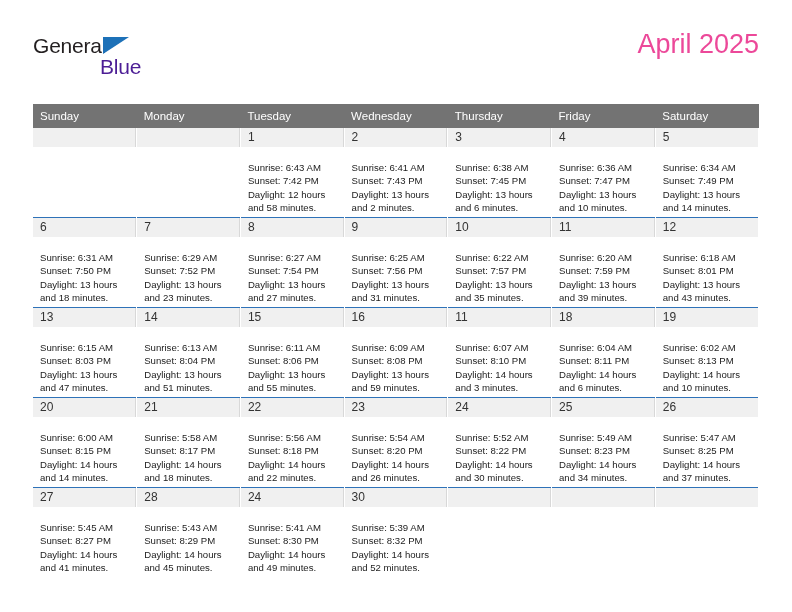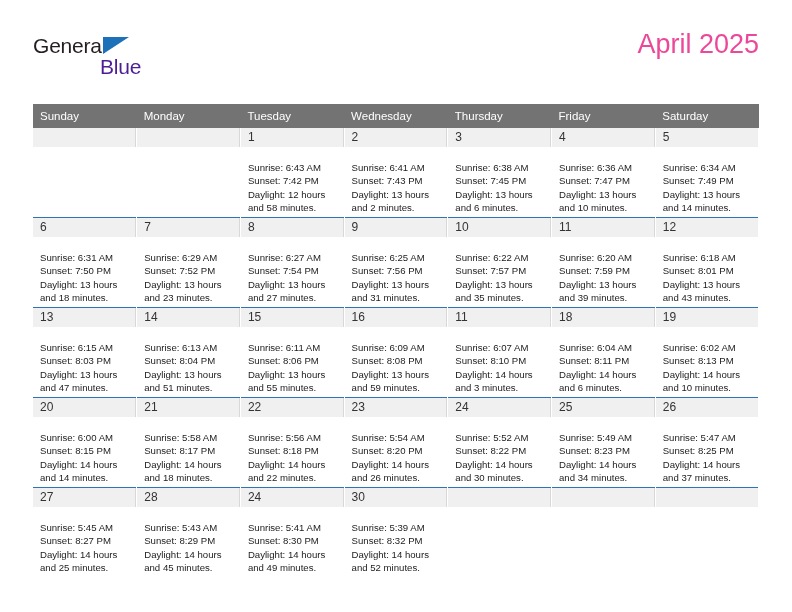--- a/index.html
+++ b/index.html
@@ -499,21 +499,21 @@
           </td>
         </tr>
         <tr>
           <td>
             <div class="cell-inner">
               <div class="daynum">27</div>
               <div class="details">
                 <div>Sunrise: 5:45 AM</div>
                 <div>Sunset: 8:27 PM</div>
                 <div>Daylight: 14 hours</div>
-                <div>and 25 minutes.</div>
+                <div>and 41 minutes.</div>
               </div>
             </div>
           </td>
           <td>
             <div class="cell-inner">
               <div class="daynum">28</div>
               <div class="details">
                 <div>Sunrise: 5:43 AM</div>
                 <div>Sunset: 8:29 PM</div>
                 <div>Daylight: 14 hours</div>

